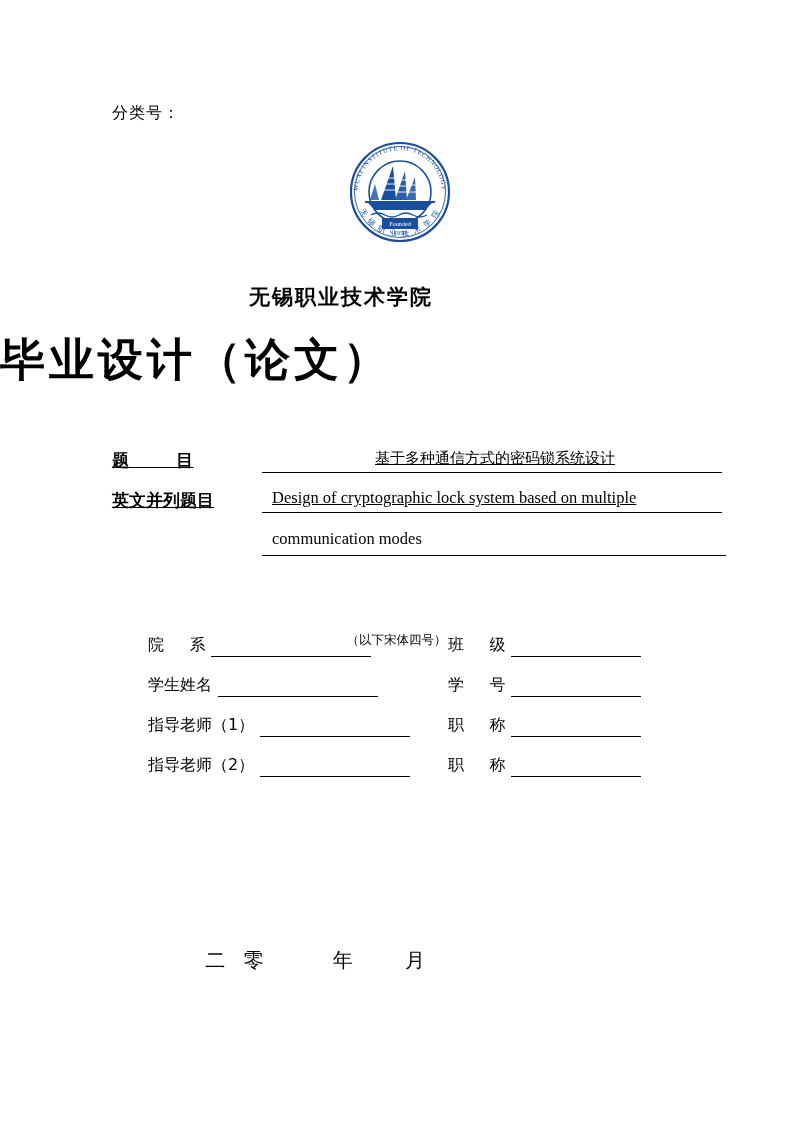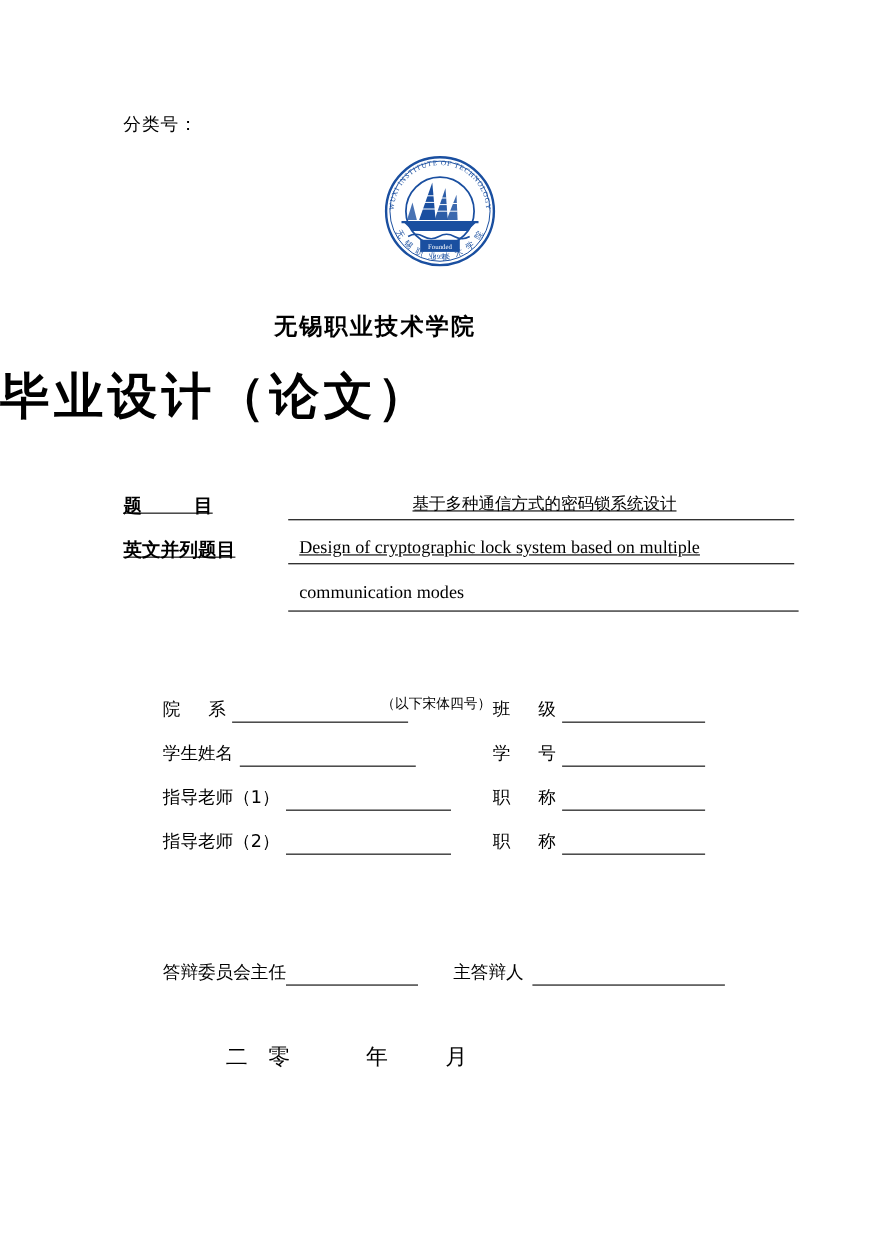--- a/index.html
+++ b/index.html
@@ -312,27 +312,20 @@
         <span class="fld-line line-150"></span>
       </div>
       <div class="fld col-right">
         <span class="fld-label">职     称</span>
         <span class="fld-line line-130"></span>
       </div>
     </div>
 
   </div>
 
-  <div class="committee">
-    <span class="fld-label">答辩委员会主任</span>
-    <span class="l1"></span>
-    <span class="gap"></span>
-    <span class="fld-label">主答辩人</span>
-    <span class="l2"></span>
-  </div>
 
   <div class="date-row">
     <span>二  零</span>
     <span>&nbsp;&nbsp;&nbsp;&nbsp;&nbsp;&nbsp;</span>
     <span>年</span>
     <span>&nbsp;&nbsp;&nbsp;&nbsp;</span>
     <span>月</span>
   </div>
 
 </div>

